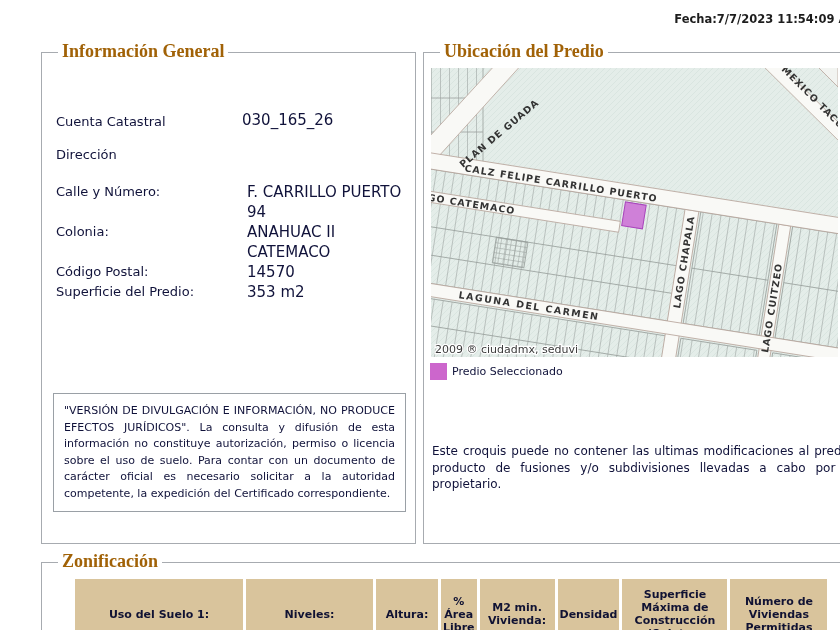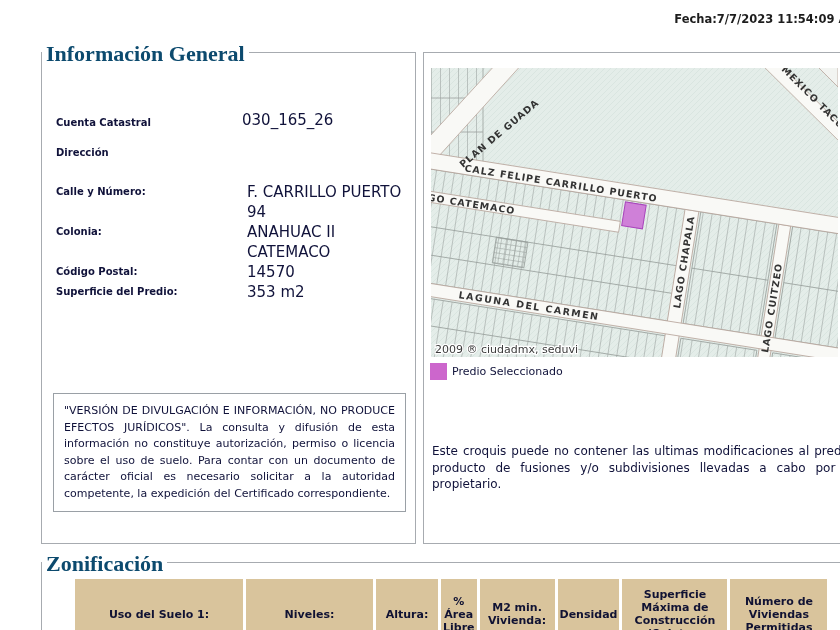--- a/index.html
+++ b/index.html
@@ -1,25 +1,25 @@
 <!DOCTYPE html>
 <html><head>
 <meta charset="utf-8">
 <style>
   html,body{margin:0;padding:0;background:#ffffff;}
   #page{position:relative;width:840px;height:630px;overflow:hidden;background:#fff;
         font-family:"DejaVu Sans","Liberation Sans",sans-serif;color:#10123a;margin-left:31px;}
   .date{position:absolute;top:12px;right:4px;font-size:11.5px;font-weight:bold;color:#1d1d1d;}
   .panel{position:absolute;border:1px solid #a7abb0;background:#fff;}
-  .plegend{position:absolute;top:-12px;left:0;background:#fff;padding:0 4px;
-           font-family:"Liberation Serif",serif;font-weight:bold;font-size:22px;color:#0c4a6e;}
+  .plegend{position:absolute;top:-12px;left:16px;background:#fff;padding:0 4px;
+           font-family:"Liberation Serif",serif;font-weight:bold;font-size:18px;color:#a16207;}
   .panel-info{left:10px;top:52px;width:373px;height:490px;}
   .panel-ubic{left:392px;top:52px;width:441px;height:490px;}
   .panel-zoni{left:10px;top:562px;width:823px;height:130px;}
-  .lbl{font-weight:bold;font-size:10px;color:#10123a;}
+  .lbl{font-weight:normal;font-size:13px;color:#10123a;}
   .val{font-size:15px;color:#10123a;}
   .row-cuenta{position:absolute;left:14px;top:58px;width:340px;}
   .row-cuenta .val{position:absolute;left:186px;top:0;}
   .dir-label{position:absolute;left:14px;top:94px;}
   .addr{position:absolute;left:14px;top:129px;width:350px;}
   .addr .arow{display:flex;line-height:20px;gap:41px;}
   .addr .arow .lbl{width:150px;flex:none;}
   .disclaimer{position:absolute;left:11px;top:340px;width:331px;border:1px solid #9aa0a6;
               padding:9px 10px;font-size:11px;line-height:16.5px;text-align:justify;color:#10123a;}
   .mapbox{position:absolute;left:7px;top:15px;width:407px;height:289px;overflow:hidden;
@@ -66,20 +66,21 @@
       <div class="arow">
         <span class="lbl">Superficie del Predio:</span>
         <span class="val">353 m2</span>
       </div>
     </div>
 
     <div class="disclaimer">"VERSIÓN DE DIVULGACIÓN E INFORMACIÓN, NO PRODUCE EFECTOS JURÍDICOS". La consulta y difusión de esta información no constituye autorización, permiso o licencia sobre el uso de suelo. Para contar con un documento de carácter oficial es necesario solicitar a la autoridad competente, la expedición del Certificado correspondiente.</div>
   </div>
 
   <div class="panel panel-ubic">
+    <span class="plegend">Ubicación del Predio</span>
 
     <div class="mapbox">
       <svg width="407" height="289" viewBox="0 0 407 289" xmlns="http://www.w3.org/2000/svg" style="display:block">
         <defs>
           <pattern id="bghatch" width="6" height="6" patternUnits="userSpaceOnUse">
             <path d="M-1,7 L7,-1" stroke="#d9e5e0" stroke-width="1" fill="none"></path>
           </pattern>
           <pattern id="lotsV" width="9" height="9" patternUnits="userSpaceOnUse">
             <path d="M0.4,0 L0.4,9" stroke="#a7aeab" stroke-width="0.8" fill="none"></path>
           </pattern>

